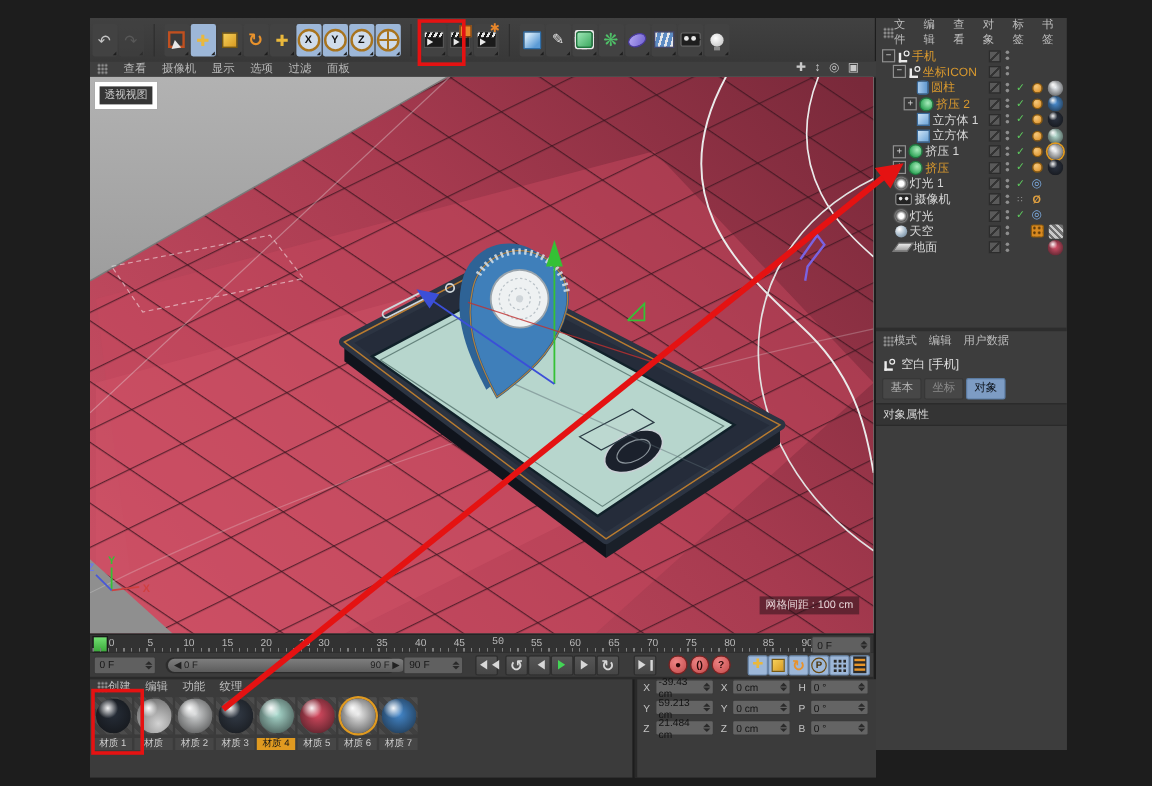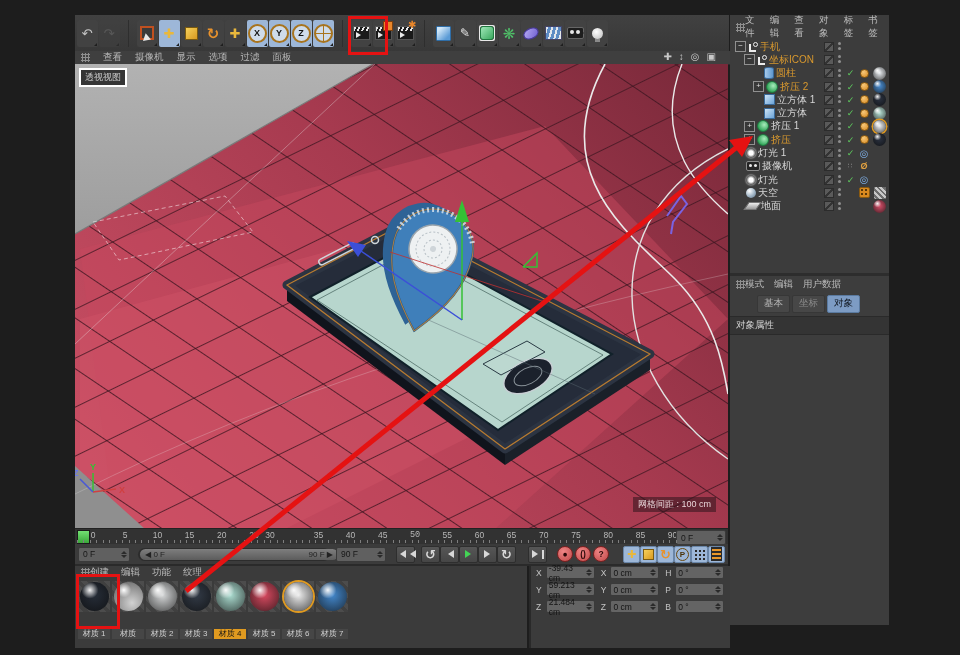--- a/index.html
+++ b/index.html
@@ -51,21 +51,21 @@
 
   
   #vp-menubar{left:75px;top:51px;width:653px;height:13px;background:#3f3f3f;display:flex;align-items:center;
               font-size:9.5px;color:#b8b8b8;gap:13px;padding-left:6px;border-bottom:1px solid #2c2c2c;}
   .grip{width:9px;height:9px;flex:none;background-image:radial-gradient(circle,#8f8f8f 1px,transparent 1.3px);
         background-size:3px 3px;}
   #vp-nav{position:absolute;right:18px;top:0;display:flex;gap:7px;font-size:10px;color:#c8c8c8;}
 
   
   #viewport{left:75px;top:64px;width:653px;height:464px;background:#909090;overflow:hidden;}
-  #vp-label{position:absolute;left:4px;top:4px;background:#353535;border:2px solid #ffffff;color:#c9c9c9;
+  #vp-label{position:absolute;left:4px;top:4px;background:#353535;border:4px solid #ffffff;color:#c9c9c9;
             font-size:9px;padding:1px 4px;}
   #grid-label{position:absolute;right:12px;bottom:16px;background:rgba(45,20,27,.55);color:#e6d4d7;
               font-size:9px;padding:1px 5px;}
 
   
   #ruler{left:75px;top:528px;width:653px;height:15px;background:#323232;border-top:1px solid #222;font-size:8.5px;color:#b8b8b8;}
   #ruler::after{content:"";position:absolute;left:2px;right:48px;bottom:1px;height:3px;
       background:repeating-linear-gradient(90deg,#7e7e7e 0 1px,transparent 1px 6.44px);}
   .tick{position:absolute;top:1px;transform:translateX(-50%);}
   #playhead{position:absolute;left:2px;top:1px;width:11px;height:12px;background:linear-gradient(#72e072,#3aa83a);
@@ -103,21 +103,21 @@
   .film-ic i{height:2px;background:#e8962a;}
 
   
   #materials{left:75px;top:566px;width:452px;height:82px;background:#3b3b3b;}
   #mat-row{display:flex;padding:2px 0 0 3px;}
   .mat-tile{width:32px;margin-right:2px;flex:none;}
   .mat-sphere-wrap{width:32px;height:31px;background:repeating-linear-gradient(45deg,#4c4c4c 0 4px,#404040 4px 8px);
       display:flex;align-items:center;justify-content:center;}
   .mat-sphere{width:29px;height:29px;border-radius:50%;}
   .mat-sphere.selected{box-shadow:0 0 0 2px #e09a20;}
-  .mat-label{height:10px;margin-top:17px;background:#464646;color:#cfcfcf;font-size:8px;text-align:center;
+  .mat-label{height:10px;margin-top:3px;background:#464646;color:#cfcfcf;font-size:8px;text-align:center;
              line-height:10px;overflow:hidden;white-space:nowrap;}
   .mat-label.hl{background:#e09a20;color:#161616;}
 
   
   #coords{left:529px;top:566px;width:199px;height:82px;background:#3b3b3b;border-left:2px solid #292929;font-size:8.5px;}
   #coord-headers{display:flex;color:#c4c4c4;padding:2px 0 3px 6px;gap:0;}
   #coord-headers .grip{margin-right:4px;}
   .coord-h{width:62px;}
   .coord-row{display:flex;align-items:center;padding-left:5px;margin-bottom:4px;}
   .coord-lab{width:8px;color:#c4c4c4;margin-right:2px;}
@@ -166,21 +166,21 @@
   .tree-light{width:10px;height:10px;border-radius:50%;flex:none;
      background:radial-gradient(circle,#ffffff 30%,rgba(255,255,255,.25) 60%,transparent 75%);box-shadow:0 0 2px #fff;}
   .tree-cam{width:12px;height:8px;background:#242424;border:1px solid #8a8a8a;border-radius:2px;position:relative;flex:none;}
   .tree-cam::before{content:"";position:absolute;left:1.5px;top:2px;width:3px;height:3px;border-radius:50%;
      background:#e8e8e8;box-shadow:5px 0 0 #e8e8e8;}
   .tree-sky{width:10px;height:10px;border-radius:50%;flex:none;
      background:radial-gradient(circle at 35% 30%,#ffffff,#9fb3c4 55%,#5f7386);}
   .tree-floor{width:11px;height:6px;background:linear-gradient(#ececec,#9a9a9a);border:1px solid #777;
      transform:skewX(-35deg);flex:none;}
   #am-title{display:flex;align-items:center;gap:5px;padding:4px 6px 2px 6px;font-size:10px;color:#dedede;}
-  #am-tabs{display:flex;gap:2px;padding:2px 0 0 5px;margin-left:22px;}
+  #am-tabs{display:flex;gap:2px;padding:2px 0 0 5px;}
   .am-tab{padding:1px 6px 2px 6px;font-size:9.5px;background:#474747;border:1px solid #373737;color:#b8b8b8;
           border-radius:2px;}
   .am-tab.dim{color:#8a8a8a;}
   .am-tab.active{background:#7d9cc4;color:#0e141c;border-color:#5a7aa0;}
   #am-section{margin-top:3px;background:#343434;border-top:1px solid #2a2a2a;border-bottom:1px solid #2a2a2a;
               padding:2px 6px;font-size:9.5px;color:#d2d2d2;}
   .am-row{display:flex;align-items:center;height:15px;padding-left:6px;font-size:9.5px;margin-top:2px;}
   .am-dot{width:7px;height:7px;border:1px solid #9a9a9a;border-radius:50%;margin-right:5px;flex:none;}
   .am-row.disabled .am-dot{border-color:#626262;}
   .am-label{width:38px;color:#c2c2c2;flex:none;}
@@ -917,20 +917,24 @@
     <div class="abs" style="left:0;right:0;top:258px;"></div>
     <div class="abs" id="am" style="left:0;right:0;top:258px;bottom:0;background:#3d3d3d;border-top:3px solid #2d2d2d;">
       <div class="panel-menu" style="height:17px;">
         <span class="grip"></span>
         <span id="am-menu-items" style="display:flex;gap:10px;">
             <span>模式</span>
             <span>编辑</span>
             <span>用户数据</span>
           </span>
       </div>
+      <div id="am-title">
+        <span class="tree-null"></span>
+        <span>空白 [手机]</span>
+      </div>
       <div id="am-tabs">
           <span class="am-tab">基本</span>
           <span class="am-tab dim">坐标</span>
           <span class="am-tab active">对象</span>
         </div>
       <div id="am-section">对象属性</div>
     </div>
   </div>
 
   <div class="anno-box" style="left:348px;top:16px;width:34px;height:33px;"></div>

